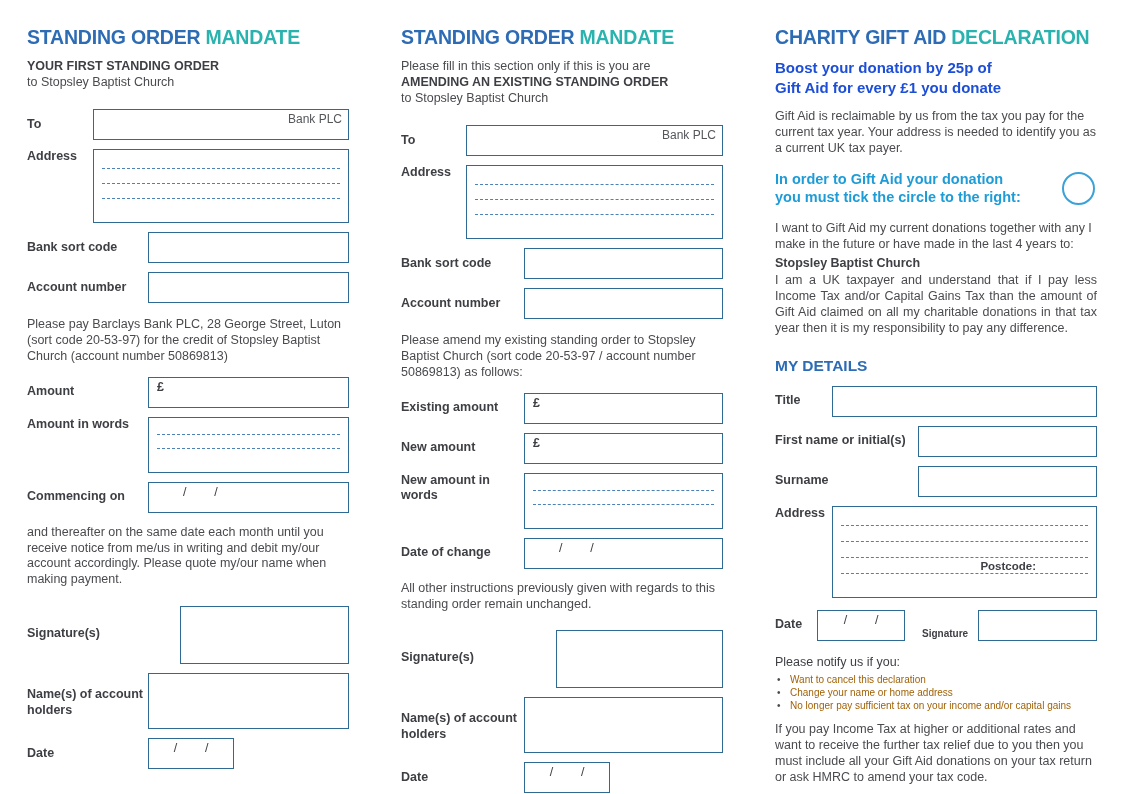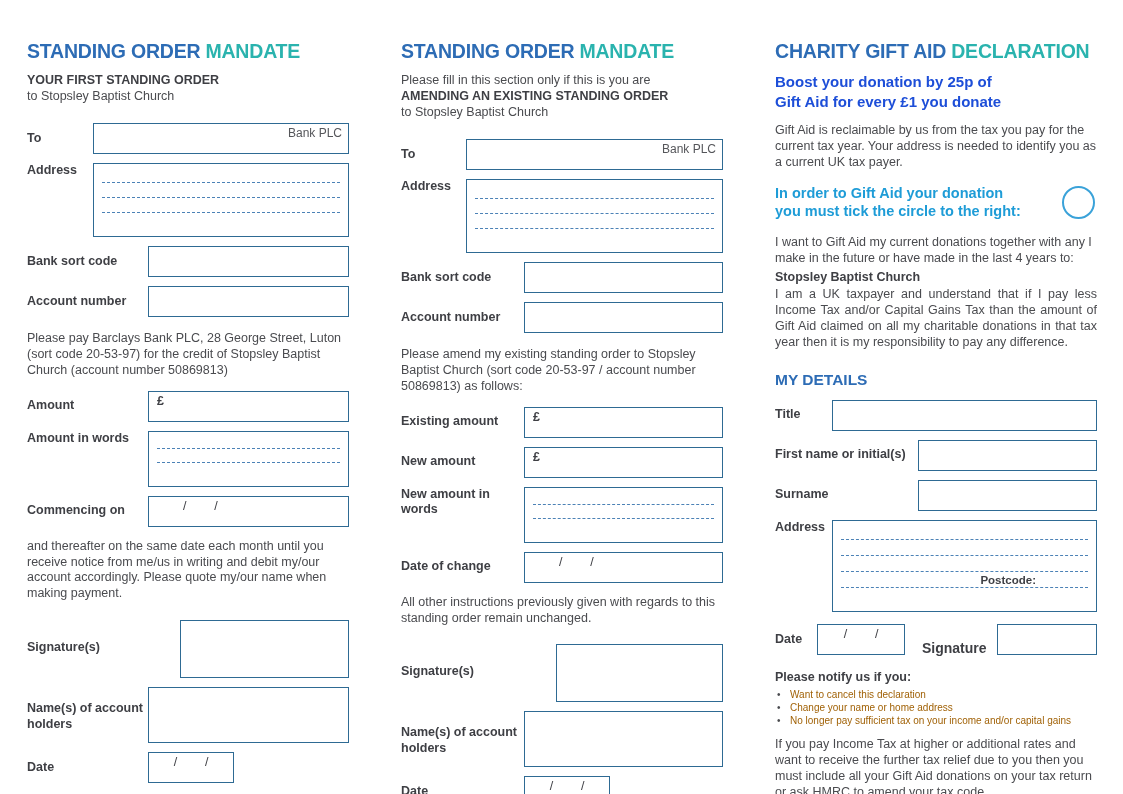--- a/index.html
+++ b/index.html
@@ -1,21 +1,21 @@
 <!DOCTYPE html>
 <html><head>
 <meta charset="utf-8">
 <style>
   html,body{margin:0;padding:0;background:#ffffff;}
   body{
     width:1123px;height:794px;position:relative;overflow:hidden;
     font-family:"Liberation Sans","DejaVu Sans",sans-serif;
     -webkit-font-smoothing:antialiased;
   }
-  .col{position:absolute;top:40px;width:322px;}
+  .col{position:absolute;top:26px;width:322px;}
   .col1{left:27px;}
   .col2{left:401px;}
   .col3{left:775px;}
 
   .title{font-size:19.5px;font-weight:bold;letter-spacing:-0.2px;margin-bottom:9px;white-space:nowrap;}
   .title .main{color:#2d6cb5;}
   .title .accent{color:#2ab3ae;margin-left:5px;}
 
   .intro{font-size:12.5px;color:#4a4b4f;line-height:1.28;margin-bottom:19px;}
   .intro .b{font-weight:bold;color:#3e3f44;}
@@ -49,26 +49,26 @@
 
   .pcslot{display:flex;align-items:flex-end;justify-content:flex-end;}
   .pclabel{font-size:11.5px;font-weight:bold;color:#3e3f44;margin-right:52px;padding-bottom:1px;}
 
   .subtitle{font-size:15px;font-weight:bold;color:#1d4ed8;line-height:1.3;margin-bottom:12px;}
   .notice{display:flex;align-items:center;margin:13px 0 12px 0;justify-content:center;}
   .notice .ntext{font-size:14.5px;font-weight:bold;color:#1e9cd7;line-height:1.3;flex:1;}
   .circle{width:29px;height:29px;border:2px solid #3aa2d9;border-radius:50%;flex-shrink:0;margin-right:2px;}
   .church{font-size:12.5px;font-weight:bold;color:#3e3f44;margin:2px 0 2px 0;}
   .mydetails{font-size:15.5px;font-weight:bold;color:#2d6cb5;margin:20px 0 11px 0;}
-  .notify{font-size:12.5px;font-weight:bold;color:#3e3f44;margin:14px 0 4px 0;}
+  .notify{font-size:12.5px;font-weight:normal;color:#3e3f44;margin:14px 0 4px 0;}
   .bullets{margin:0 0 10px 0;}
   .bullet-item{font-size:10px;color:#a16207;line-height:1.32;display:flex;}
   .bullet-item::before{content:"\2022";color:#4a4b4f;width:13px;flex-shrink:0;padding-left:2px;}
   .dsrow{display:flex;align-items:center;margin:12px 0 10px 0;}
-  .dsrow .siglbl{font-weight:bold;color:#3e3f44;font-size:14px;margin:16px 10px 0 17px;flex-shrink:0;}
+  .dsrow .siglbl{font-weight:bold;color:#3e3f44;font-size:10px;margin:16px 10px 0 17px;flex-shrink:0;}
   .mt18{margin-top:18px;gap:32px;}
 </style>
 </head>
 <body>
 
 <div class="col col1">
   <div class="title">
     <span class="main">STANDING ORDER</span><span class="accent">MANDATE</span>
   </div>
   <div class="intro">

